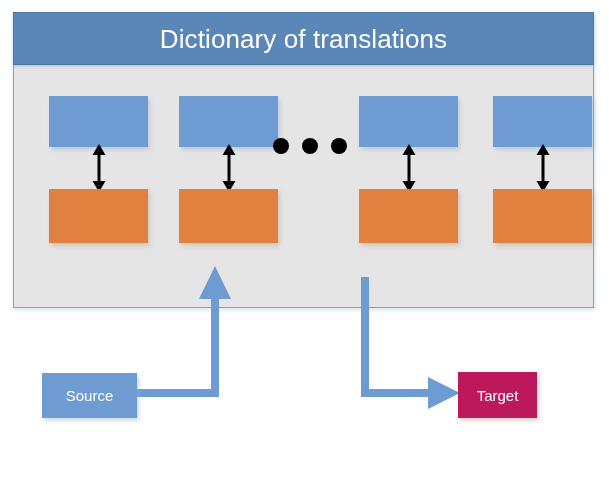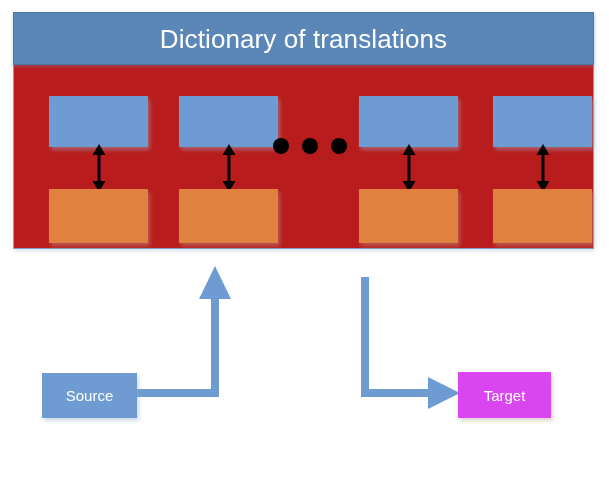--- a/index.html
+++ b/index.html
@@ -20,24 +20,24 @@
     width: 609px;
     height: 494px;
   }
 
   
   .dict-panel {
     position: absolute;
     left: 13px;
     top: 12px;
     width: 581px;
-    height: 237px;
+    height: 296px;
     box-sizing: border-box;
     border: 1px solid #7FA0C4;
-    background: #b91c1c;
+    background: #e5e5e5;
     box-shadow: 1px 2px 4px rgba(120,150,185,0.28);
   }
   .dict-header {
     position: absolute;
     left: -1px;
     top: -1px;
     width: 581px;
     height: 53px;
     box-sizing: border-box;
     background: #5A87B8;
@@ -131,23 +131,23 @@
     top: 373px;
     width: 95px;
     height: 45px;
     background: #6E9BD2;
     box-shadow: 2px 3px 4px rgba(150,175,205,0.45);
     text-align: right;
   }
   .flow-target {
     left: 458px;
     top: 372px;
-    width: 93px;
+    width: 79px;
     height: 46px;
-    background: #d946ef;
+    background: #be185d;
     box-shadow: 2px 3px 4px rgba(185,165,145,0.45);
   }
 
   
   .connectors {
     position: absolute;
     left: 0;
     top: 255;
     width: 609px;
     height: 494px;

